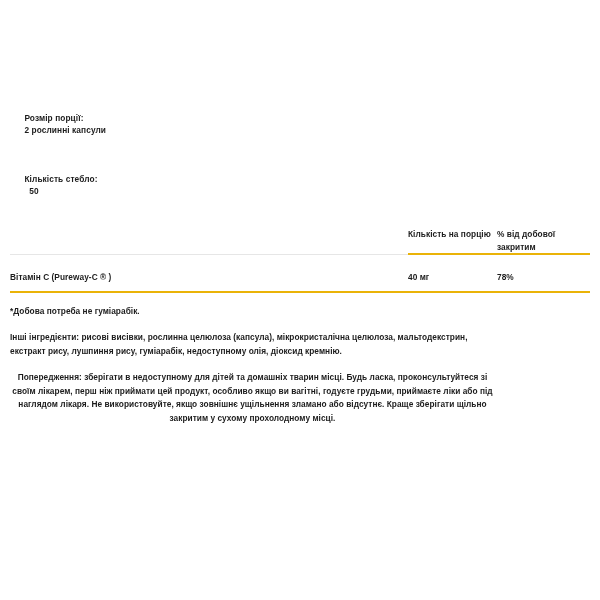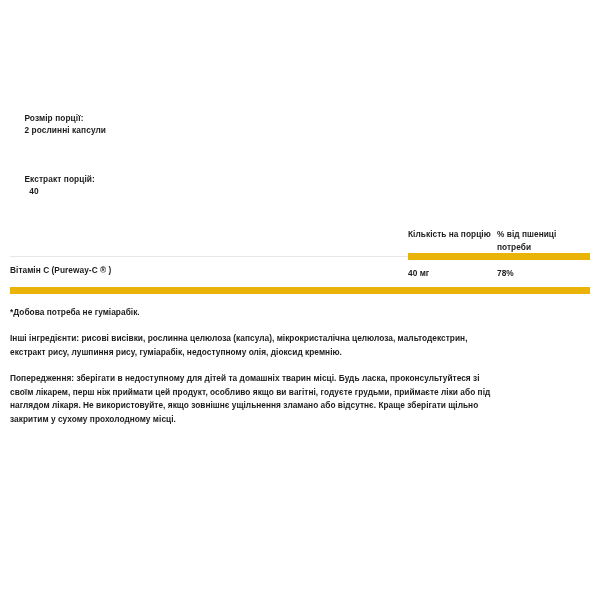--- a/index.html
+++ b/index.html
@@ -51,33 +51,33 @@
 
   .facts-table th,
   .facts-table td {
     padding: 0;
     text-align: left;
     vertical-align: top;
     font-size: 8.3px;
     font-weight: bold;
     line-height: 12.5px;
     letter-spacing: 0.05px;
-    border-bottom: 7px solid #eab308;
+    border-bottom: 2px solid #eab308;
   }
   .facts-table thead th {
     height: 32px;
     padding-top: 6px;
     box-sizing: border-box;
   }
   .facts-table thead th.c-name-h {
     border-bottom: 1px solid #e6e6e6;
   }
 
   .facts-table tbody td {
-    padding-top: 7px;
+    padding-top: 16px;
     padding-bottom: 7px;
   }
   .facts-table tbody td.name {
     padding-right: 10px;
   }
   .facts-table tbody tr.r-tall td.amt,
   .facts-table tbody tr.r-tall td.dv {
     vertical-align: bottom;
     padding-bottom: 8px;
   }
@@ -100,49 +100,49 @@
   }
   .note {
     font-size: 8.3px;
     font-weight: bold;
     line-height: 13.5px;
     letter-spacing: 0.04px;
     margin: 0 0 13px 0;
     max-width: 580px;
     text-align: left;
   }
-  .note.last { margin-bottom: 8px; }
+  .note.last { margin-bottom: 8px; text-align: center; }
 </style>
 </head>
 <body>
 
 <div class="panel">
 
   <div class="serving-block">
     <div class="serving-line">
       <span class="lbl">Розмір порції: </span>
       <span class="val">2 рослинні капсули</span>
     </div>
     <div class="serving-line">
-      <span class="lbl">Екстракт порцій: </span>
-      <span class="val">  40</span>
+      <span class="lbl">Кількість стебло: </span>
+      <span class="val">  50</span>
     </div>
   </div>
 
   <table class="facts-table">
     <colgroup>
       <col class="c-name">
       <col class="c-amt">
       <col class="c-dv">
     </colgroup>
     <thead>
       <tr>
         <th class="c-name-h"></th>
         <th>Кількість на порцію</th>
-        <th>% від пшениці потреби</th>
+        <th>% від добової закритим</th>
       </tr>
     </thead>
     <tbody>
       <tr>
         <td class="name">Вітамін C (Pureway-C ® )</td>
         <td class="amt">40 мг</td>
         <td class="dv">78%</td>
       </tr>
     </tbody>
   </table>

